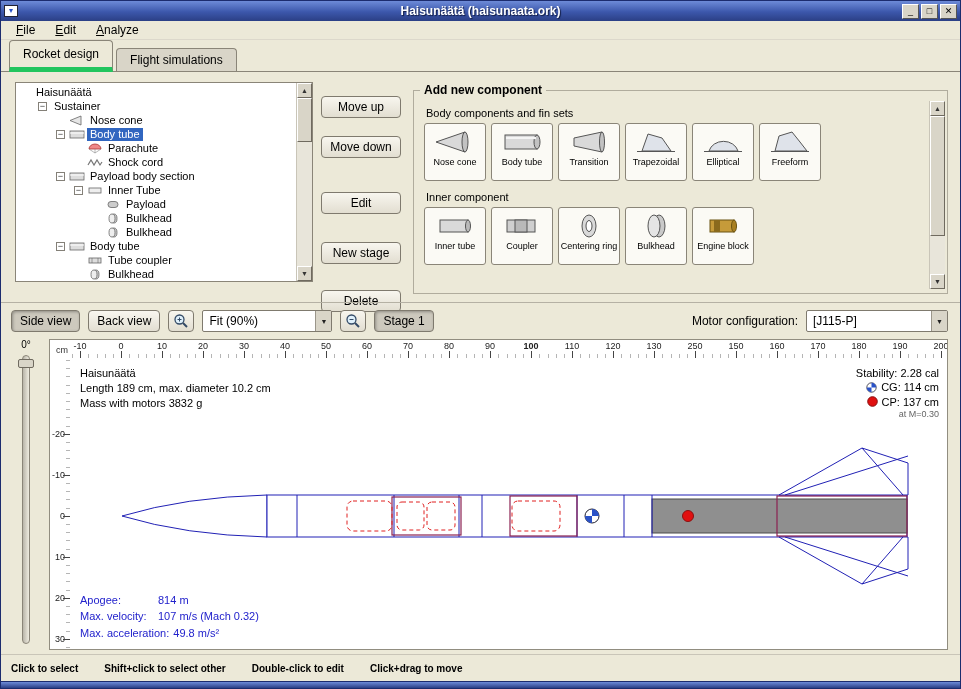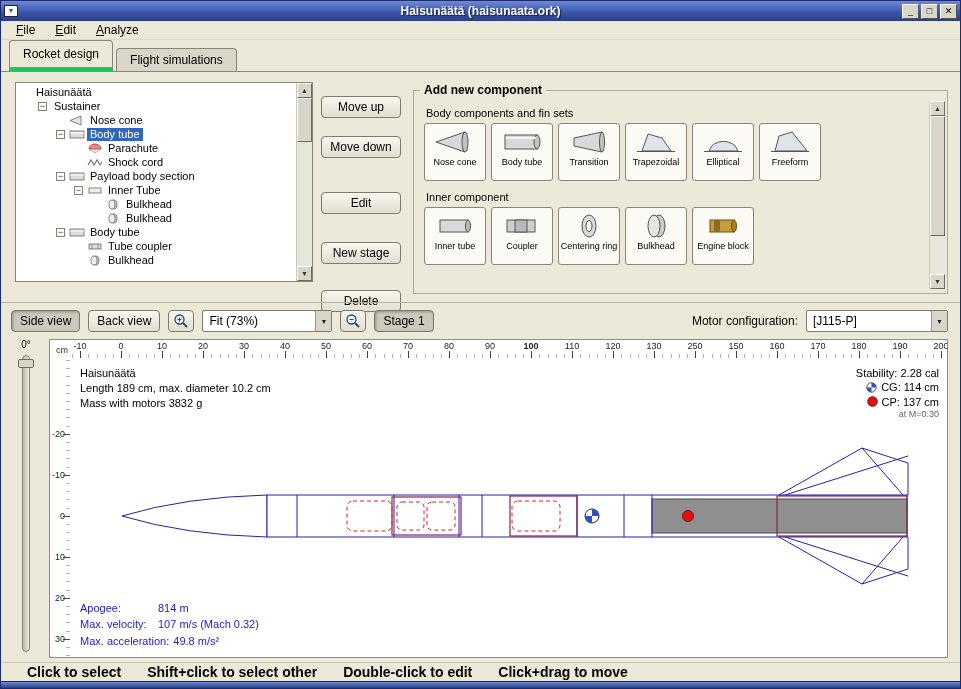--- a/index.html
+++ b/index.html
@@ -78,21 +78,21 @@
 .fig-canvas{position:absolute;left:20px;top:18px;right:0;bottom:0;overflow:hidden;}
 .rocket-svg{position:absolute;left:0;top:8px;}
 .fig-info{position:absolute;left:10px;top:8px;font-size:11px;line-height:1.35;color:#000;}
 .stability{position:absolute;right:8px;top:8px;text-align:right;font-size:11px;line-height:1.3;color:#000;}
 .stab-line{display:flex;justify-content:flex-end;align-items:center;gap:4px;}
 .stab-cond{font-size:9px;color:#666;}
 .flight-info{position:absolute;left:10px;bottom:8px;font-size:11px;line-height:1.5;color:#2222cc;}
 .flight-row{display:flex;}
 .fl{min-width:78px;padding-right:4px;}
 
-.statusbar{height:19px;background:#ece9d8;border-top:1px solid #c9c5b8;display:flex;align-items:center;gap:26px;padding-left:26px;font-size:14px;font-weight:bold;flex:0 0 auto;}
+.statusbar{height:27px;background:#ece9d8;border-top:1px solid #c9c5b8;display:flex;align-items:center;gap:26px;padding-left:10px;font-size:10px;font-weight:bold;flex:0 0 auto;}
 .bottom-edge{height:7px;background:linear-gradient(to bottom,#6d8bd8,#2b3f85);border-top:1px solid #1c2c6e;flex:0 0 auto;}
 </style>
 </head>
 <body>
 
 <div class="window">
 
   <div class="titlebar">
     <span class="app-icon">▾</span>
     <span class="titlebar-title">Haisunäätä (haisunaata.ork)</span>
@@ -175,20 +175,29 @@
             <span class="tree-label">Payload body section</span>
           </div>
           <div class="tree-row" style="padding-left: 58px;">
             <span class="expander">−</span>
             <span class="tree-icon">
               <svg width="16" height="11" viewBox="0 0 16 11">
                 <rect x="2" y="3" width="12" height="5" fill="#eee" stroke="#666" stroke-width="0.8"></rect>
               </svg>
             </span>
             <span class="tree-label">Inner Tube</span>
+          </div>
+          <div class="tree-row" style="padding-left: 76px;">
+            <span class="exp-spacer"></span>
+            <span class="tree-icon">
+              <svg width="16" height="11" viewBox="0 0 16 11">
+                <rect x="3" y="2.5" width="10" height="6" rx="3" fill="#ccc" stroke="#666" stroke-width="0.8"></rect>
+              </svg>
+            </span>
+            <span class="tree-label">Payload</span>
           </div>
           <div class="tree-row" style="padding-left: 76px;">
             <span class="exp-spacer"></span>
             <span class="tree-icon">
               <svg width="16" height="11" viewBox="0 0 16 11">
                 <ellipse cx="9" cy="5.5" rx="3" ry="4.5" fill="#ccc" stroke="#666" stroke-width="0.8"></ellipse>
                 <ellipse cx="7" cy="5.5" rx="3" ry="4.5" fill="#eee" stroke="#666" stroke-width="0.8"></ellipse>
               </svg>
             </span>
             <span class="tree-label">Bulkhead</span>
@@ -382,21 +391,21 @@
       <div class="btn">Back view</div>
       <div class="btn icon-btn">
         <svg width="16" height="16" viewBox="0 0 16 16">
             <circle cx="6.5" cy="6.5" r="4.5" fill="#dff0fb" stroke="#334a66" stroke-width="1.3"></circle>
             <line x1="10" y1="10" x2="14" y2="14" stroke="#334a66" stroke-width="2"></line>
             <line x1="4.5" y1="6.5" x2="8.5" y2="6.5" stroke="#334a66" stroke-width="1"></line>
             <line x1="6.5" y1="4.5" x2="6.5" y2="8.5" stroke="#334a66" stroke-width="1"></line>
           </svg>
       </div>
       <div class="combo zoom">
-        <span class="combo-text">Fit (73%)</span>
+        <span class="combo-text">Fit (90%)</span>
         <span class="combo-arrow">▼</span>
       </div>
       <div class="btn icon-btn">
         <svg width="16" height="16" viewBox="0 0 16 16">
             <circle cx="6.5" cy="6.5" r="4.5" fill="#dff0fb" stroke="#334a66" stroke-width="1.3"></circle>
             <line x1="10" y1="10" x2="14" y2="14" stroke="#334a66" stroke-width="2"></line>
             <line x1="4.5" y1="6.5" x2="8.5" y2="6.5" stroke="#334a66" stroke-width="1"></line>
           </svg>
       </div>
       <div class="btn pressed">Stage 1</div>

